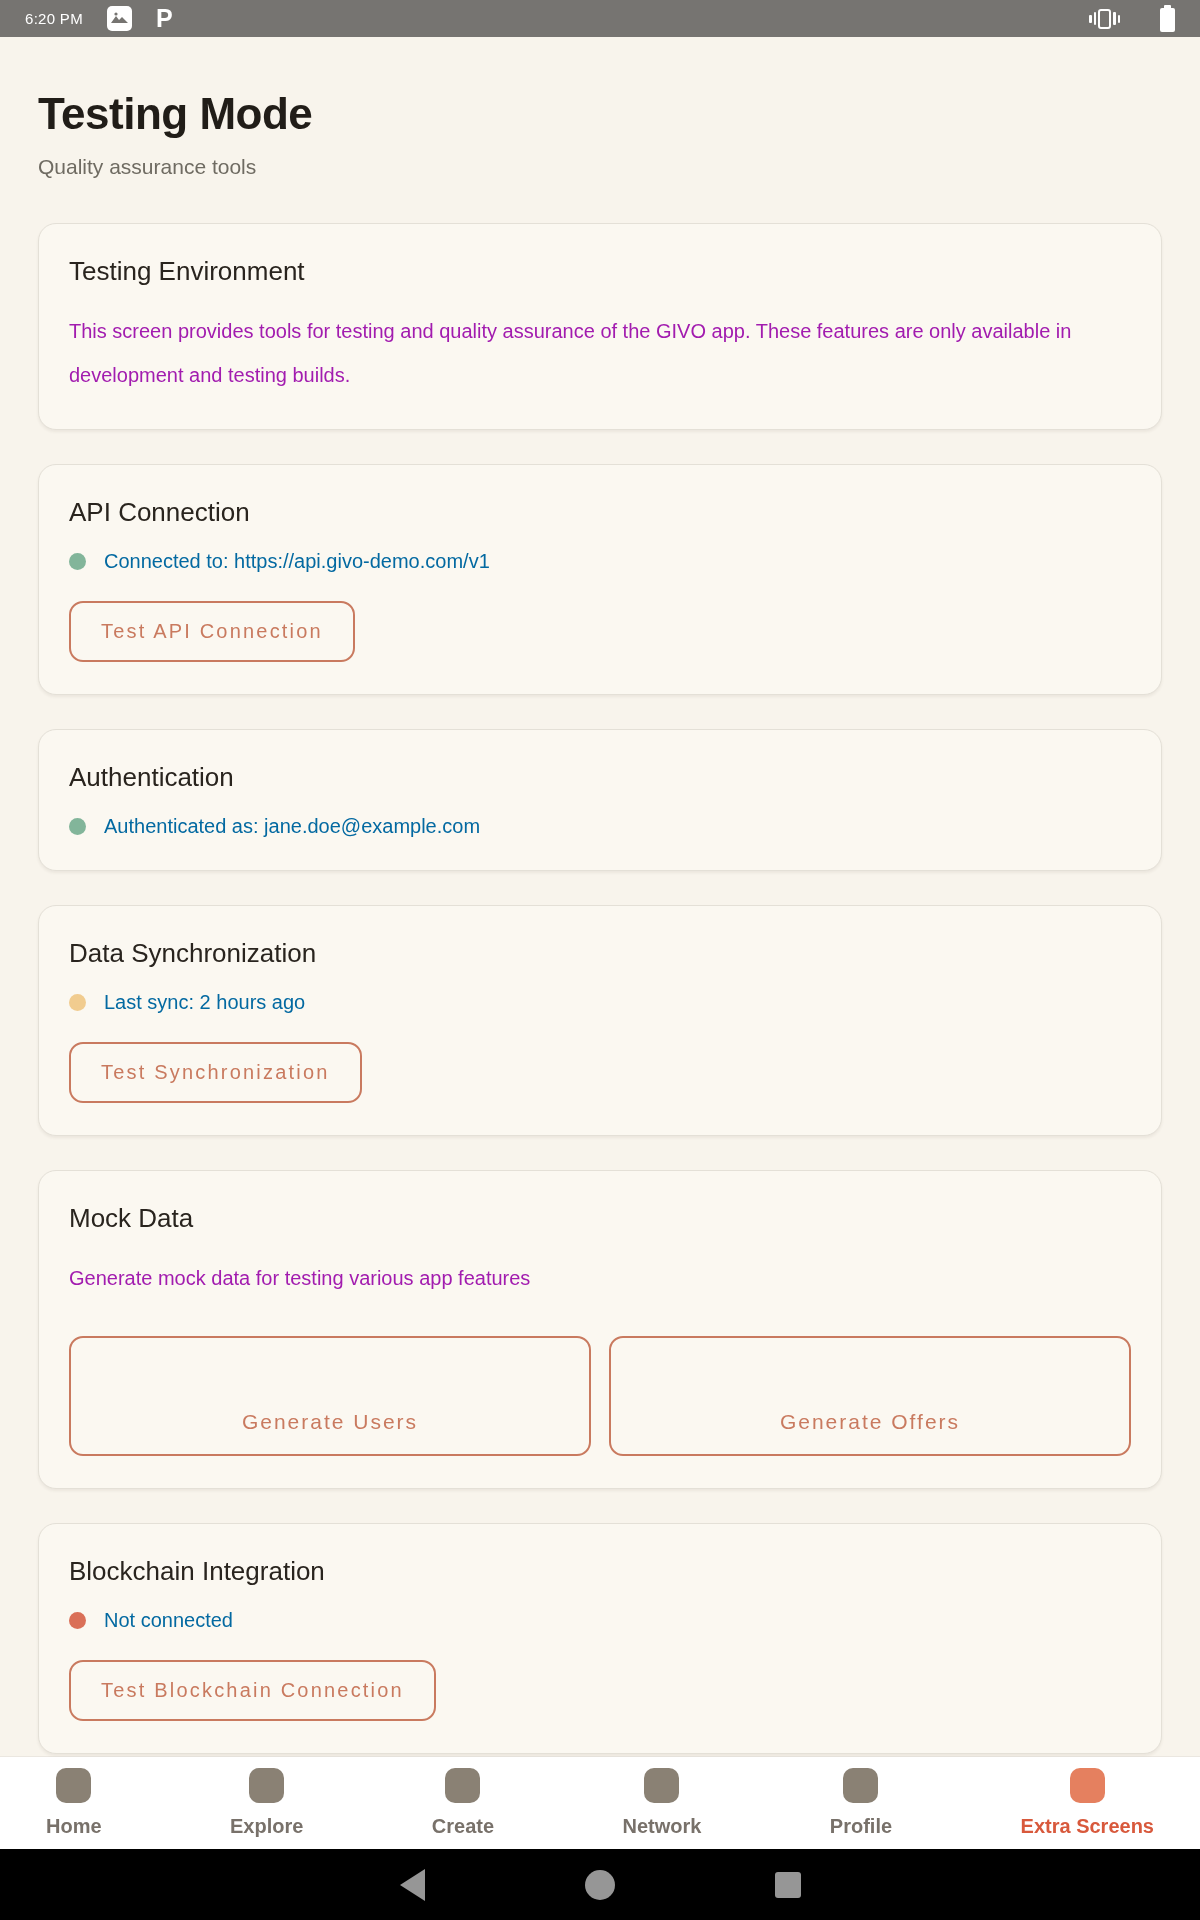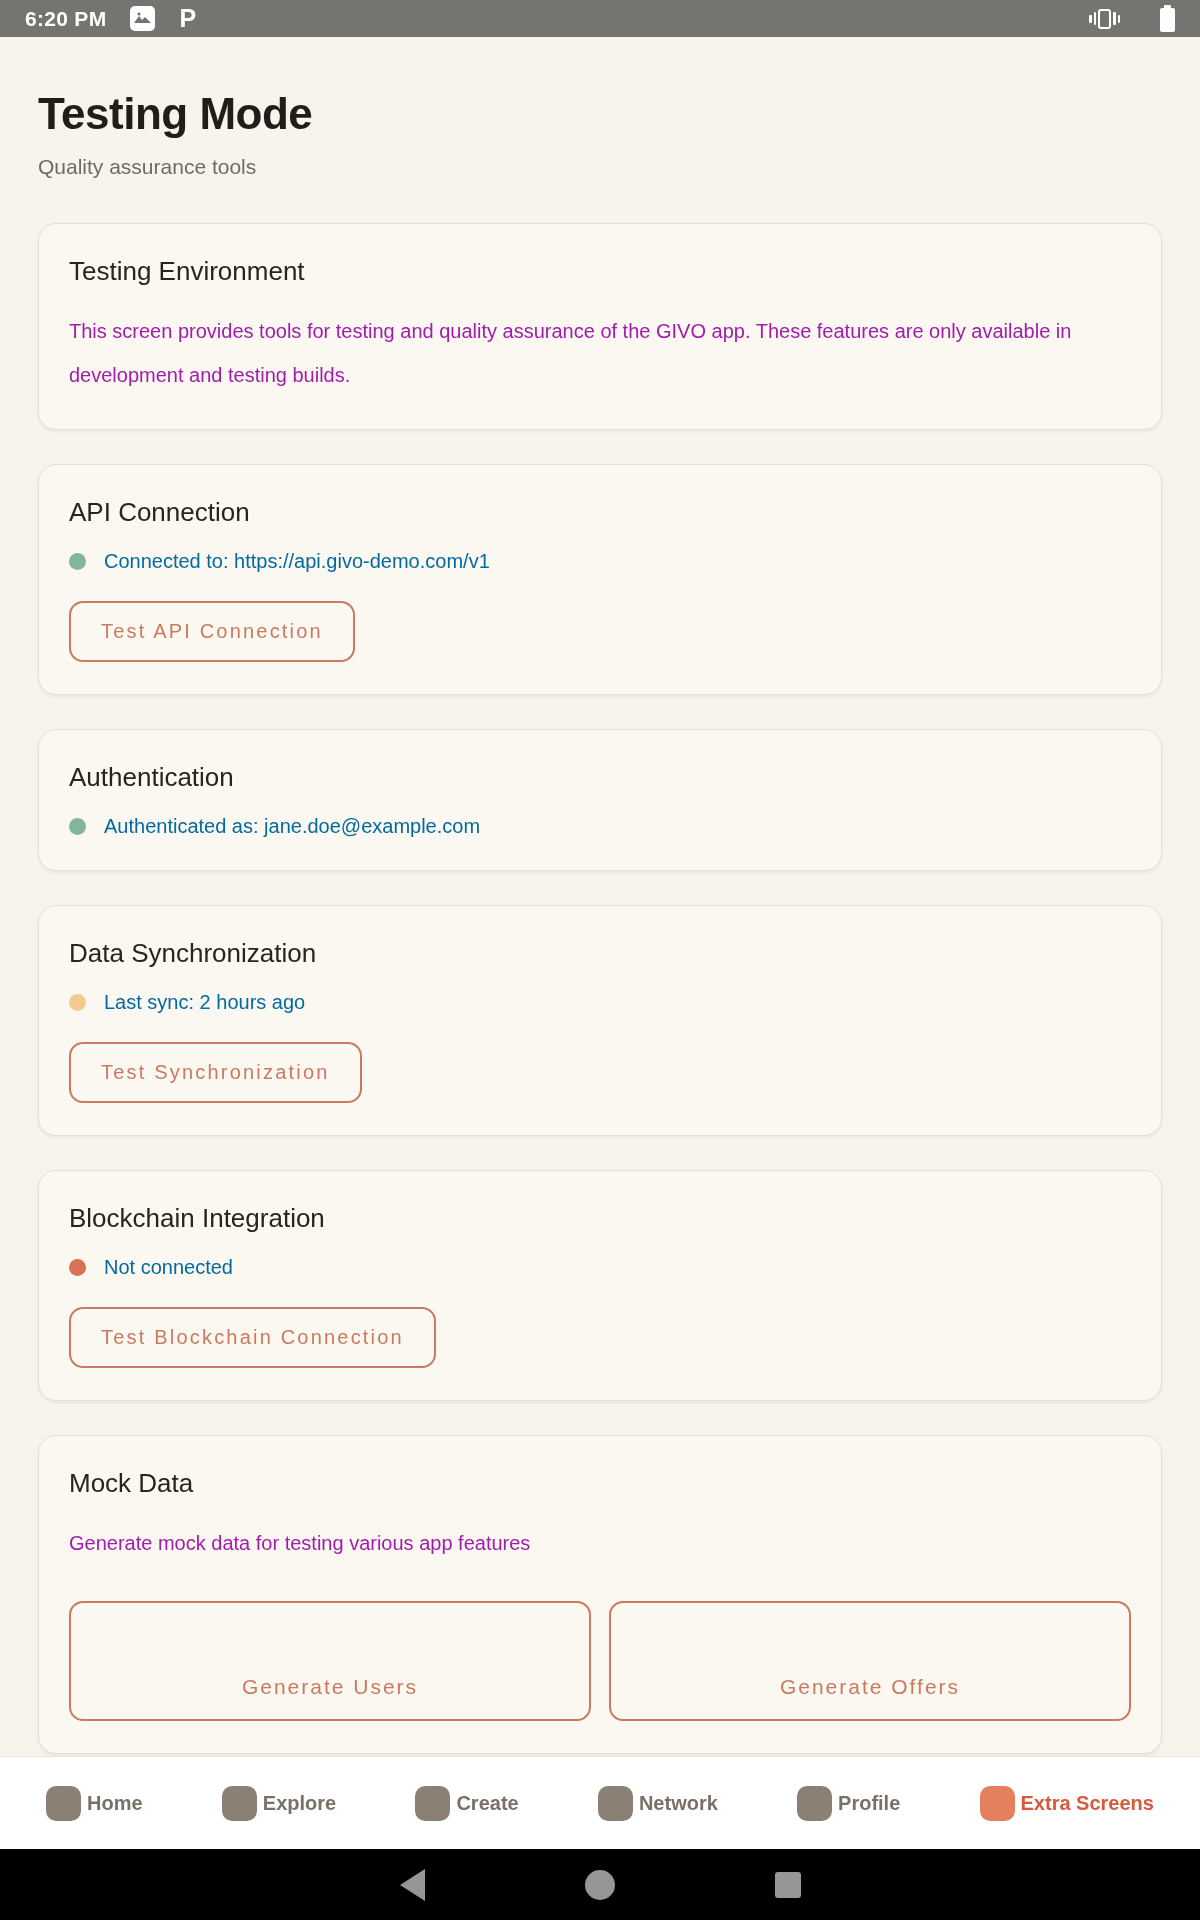--- a/index.html
+++ b/index.html
@@ -11,21 +11,21 @@
     overflow:hidden;
     color:#2A251F;
   }
 
   
   .statusbar {
     position:absolute; top:0; left:0; right:0; height:37px;
     background:#767471; color:#fff;
     display:flex; align-items:center; padding:0 25px;
   }
-  .time { font-size:21px; font-weight:700; letter-spacing:.3px; }
+  .time { font-size:15px; font-weight:400; letter-spacing:.3px; }
   .sb-icon { margin-left:24px; display:flex; align-items:center; }
   .photo-icon { width:25px; height:25px; background:#fff; border-radius:5px; position:relative; overflow:hidden; }
   .photo-icon svg { position:absolute; left:0; top:0; }
   .p-glyph { font-size:25px; font-weight:800; line-height:1; }
   .sb-right { margin-left:auto; display:flex; align-items:center; gap:16px; }
   .vibrate-icon { display:flex; align-items:center; gap:2px; }
   .vib-bar { width:2.5px; background:#fff; border-radius:1px; }
   .vib-b1 { height:8px; } .vib-b2 { height:13px; }
   .vib-phone { width:13px; height:20px; border:2.5px solid #fff; border-radius:3px; }
   .battery-icon { width:15px; height:24px; background:#fff; border-radius:2px; position:relative; margin-top:2px;}
@@ -73,21 +73,21 @@
   }
 
   
   .bottomnav {
     position:absolute; left:0; right:0; bottom:71px; height:92px;
     background:#FFFFFF;
     display:flex; align-items:center; justify-content:space-between;
     padding:0 46px;
     box-shadow:0 -1px 0 rgba(0,0,0,.05);
   }
-  .nav-item { display:flex; align-items:center; gap:6px; cursor:pointer; }
+  .nav-item { display:flex; align-items:center; gap:12px; cursor:pointer;flex-direction:column; }
   .nav-icon { width:35px; height:35px; border-radius:10px; background:#8A8174; flex:none; }
   .nav-label { font-size:20px; font-weight:700; color:#78716A; white-space:nowrap; }
   .nav-item.active .nav-icon { background:#E5805F; }
   .nav-item.active .nav-label { color:#D8593C; }
 
   
   .androidnav {
     position:absolute; left:0; right:0; bottom:0; height:71px;
     background:#000;
     display:flex; align-items:center; justify-content:center; gap:160px;
@@ -157,37 +157,37 @@
     <div class="card">
       <div class="card-title">Data Synchronization</div>
       <div class="status-row">
         <span class="dot dot-amber"></span>
         <span>Last sync: 2 hours ago</span>
       </div>
       <button class="btn">Test Synchronization</button>
     </div>
 
     <div class="card">
-      <div class="card-title">Blockchain Integration</div>
-      <div class="status-row">
-        <span class="dot dot-red"></span>
-        <span>Not connected</span>
-      </div>
-      <button class="btn">Test Blockchain Connection</button>
-    </div>
-
-    <div class="card">
       <div class="card-title">Mock Data</div>
       <div class="card-desc">Generate mock data for testing various app features</div>
       <div class="btn-row">
         <button class="btn-wide">Generate Users</button>
         <button class="btn-wide">Generate Offers</button>
       </div>
     </div>
 
+    <div class="card">
+      <div class="card-title">Blockchain Integration</div>
+      <div class="status-row">
+        <span class="dot dot-red"></span>
+        <span>Not connected</span>
+      </div>
+      <button class="btn">Test Blockchain Connection</button>
+    </div>
+
   </div>
 </div>
 
 <div class="bottomnav">
   <div class="nav-item">
     <span class="nav-icon"></span>
     <span class="nav-label">Home</span>
   </div>
   <div class="nav-item">
     <span class="nav-icon"></span>

